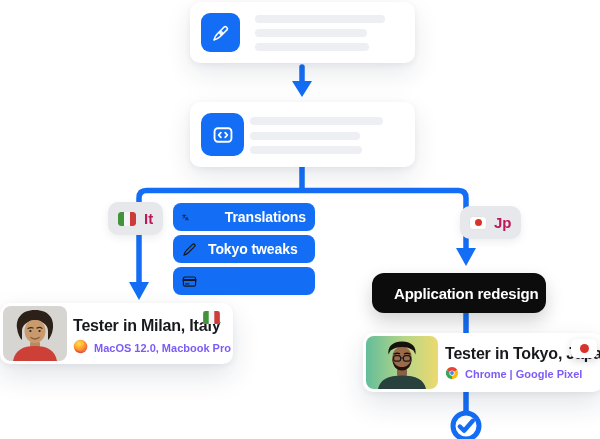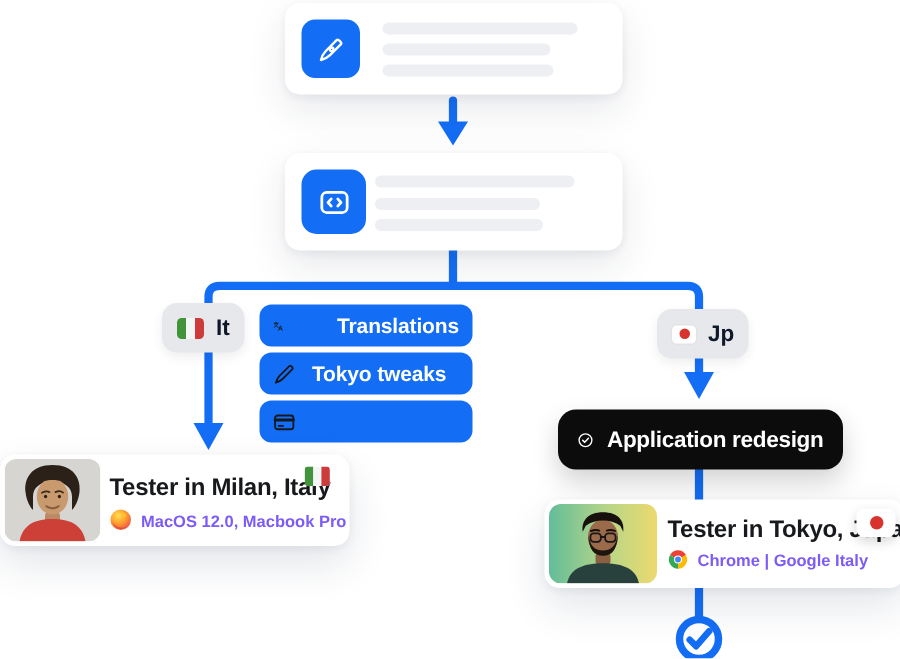--- a/index.html
+++ b/index.html
@@ -22,34 +22,34 @@
     display:flex;align-items:center;justify-content:center;
   }
   .bar{position:absolute;height:7.5px;border-radius:4px;background:#edeff2;}
 
   
   .locale-pill{
     position:absolute;background:#e6e8eb;border-radius:10px;z-index:2;
     display:flex;align-items:center;gap:8px;padding:0 10px;
     box-shadow:0 3px 8px rgba(0,0,0,.07);
   }
-  .locale-label{font-size:15px;font-weight:bold;color:#0f172a;}
+  .locale-label{font-size:15px;font-weight:bold;color:#be185d;}
   .flag{border-radius:3px;overflow:hidden;display:block;flex:0 0 auto;}
 
   
   .task-btn{
     position:absolute;left:173px;width:142px;height:28px;background:#146ef5;
     border-radius:8px;z-index:2;display:flex;align-items:center;gap:11px;
     padding:0 9px;box-sizing:border-box;border:none;
   }
   .task-btn .lbl{font-size:14px;font-weight:bold;color:#ffffff;letter-spacing:-.1px;white-space:nowrap;}
 
   
   .black-pill{
-    position:absolute;left:372px;top:273px;width:190px;height:40px;background:#0c0c0d;
+    position:absolute;left:372px;top:273px;width:174px;height:40px;background:#0c0c0d;
     border-radius:12px;z-index:2;display:flex;align-items:center;gap:9px;
     padding:0 13px;box-sizing:border-box;box-shadow:0 8px 18px rgba(0,0,0,.18);
   }
   .black-pill .lbl{font-size:15px;font-weight:bold;color:#ffffff;letter-spacing:-.2px;white-space:nowrap;}
 
   
   .tester-card{
     position:absolute;background:#fff;border-radius:10px;z-index:2;
     box-shadow:0 12px 28px rgba(25,40,70,.12),0 2px 6px rgba(25,40,70,.06);
   }
@@ -117,21 +117,21 @@
 
   <div class="locale-pill" style="left:108px;top:202px;height:33px;">
     <svg class="flag" width="18" height="14" viewBox="0 0 18 14">
       <rect width="18" height="14" rx="2.5" fill="#f4f5f7"></rect>
       <path d="M0,2.5 A2.5,2.5 0 0 1 2.5,0 H6 V14 H2.5 A2.5,2.5 0 0 1 0,11.5 Z" fill="#43933d"></path>
       <path d="M12,0 H15.5 A2.5,2.5 0 0 1 18,2.5 V11.5 A2.5,2.5 0 0 1 15.5,14 H12 Z" fill="#ce3b3b"></path>
     </svg>
     <span class="locale-label">It</span>
   </div>
 
-  <div class="locale-pill" style="left:438px;top:206px;height:33px;gap:7px;padding:0 9px;">
+  <div class="locale-pill" style="left:460px;top:206px;height:33px;gap:7px;padding:0 9px;">
     <span class="flag jp-chip" style="width:18px;height:14px;">
       <span class="dot" style="width:7px;height:7px;"></span>
     </span>
     <span class="locale-label">Jp</span>
   </div>
 
   <button class="task-btn" style="top:203px;gap:36px;">
     <svg width="15" height="15" viewBox="0 0 16 16" fill="none" stroke="#15181c" stroke-width="1.4" stroke-linecap="round" stroke-linejoin="round">
       <path d="M1.8,3.2 H8.2 M5,1.6 V3.2"></path>
       <path d="M7.4,3.6 C6.7,6.3 4.6,8.5 2,9.6"></path>
@@ -228,20 +228,20 @@
     <div class="tester-title" style="left:82px;top:12px;">Tester in Tokyo, Japan</div>
     <div class="device-row" style="left:82px;top:33px;">
       <svg width="14" height="14" viewBox="0 0 16 16">
         <circle cx="8" cy="8" r="7" fill="#ffffff"></circle>
         <path d="M8,8 L1.94,4.5 A7,7 0 0 1 14.06,4.5 Z" fill="#ea4335"></path>
         <path d="M8,8 L1.94,4.5 A7,7 0 0 0 8,15 Z" fill="#34a853"></path>
         <path d="M8,8 L8,15 A7,7 0 0 0 14.06,4.5 Z" fill="#fbbc05"></path>
         <circle cx="8" cy="8" r="3" fill="#ffffff"></circle>
         <circle cx="8" cy="8" r="2.2" fill="#4285f4"></circle>
       </svg>
-      <span class="device-text">Chrome | Google Italy</span>
+      <span class="device-text">Chrome | Google Pixel</span>
     </div>
     <span class="corner-flag jp-chip jp-chip-shadow" style="right:6px;top:6px;width:26px;height:19px;">
       <span class="dot" style="width:9px;height:9px;"></span>
     </span>
   </div>
 
 </div>
 
 </body></html>

